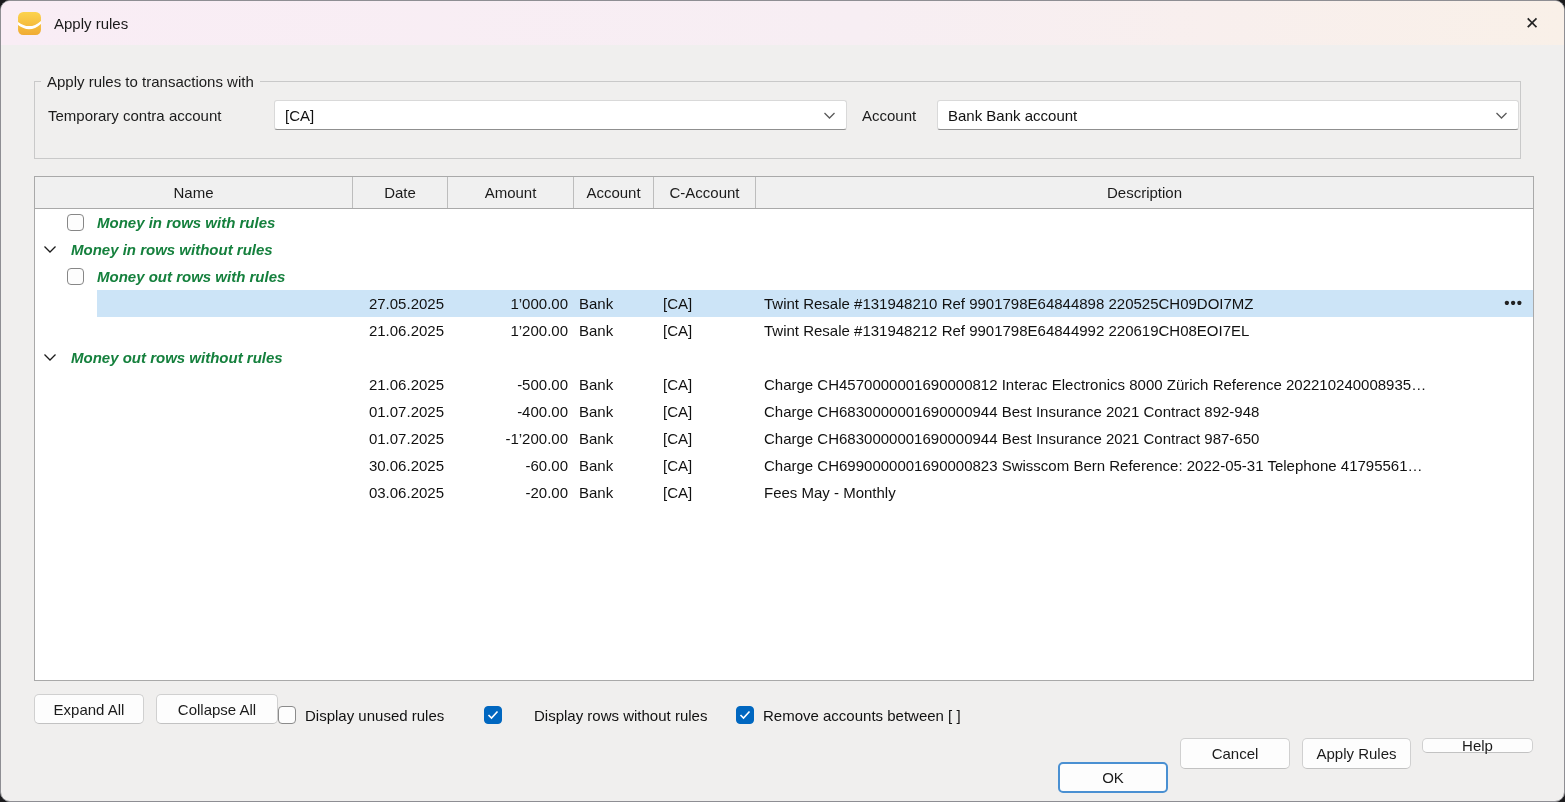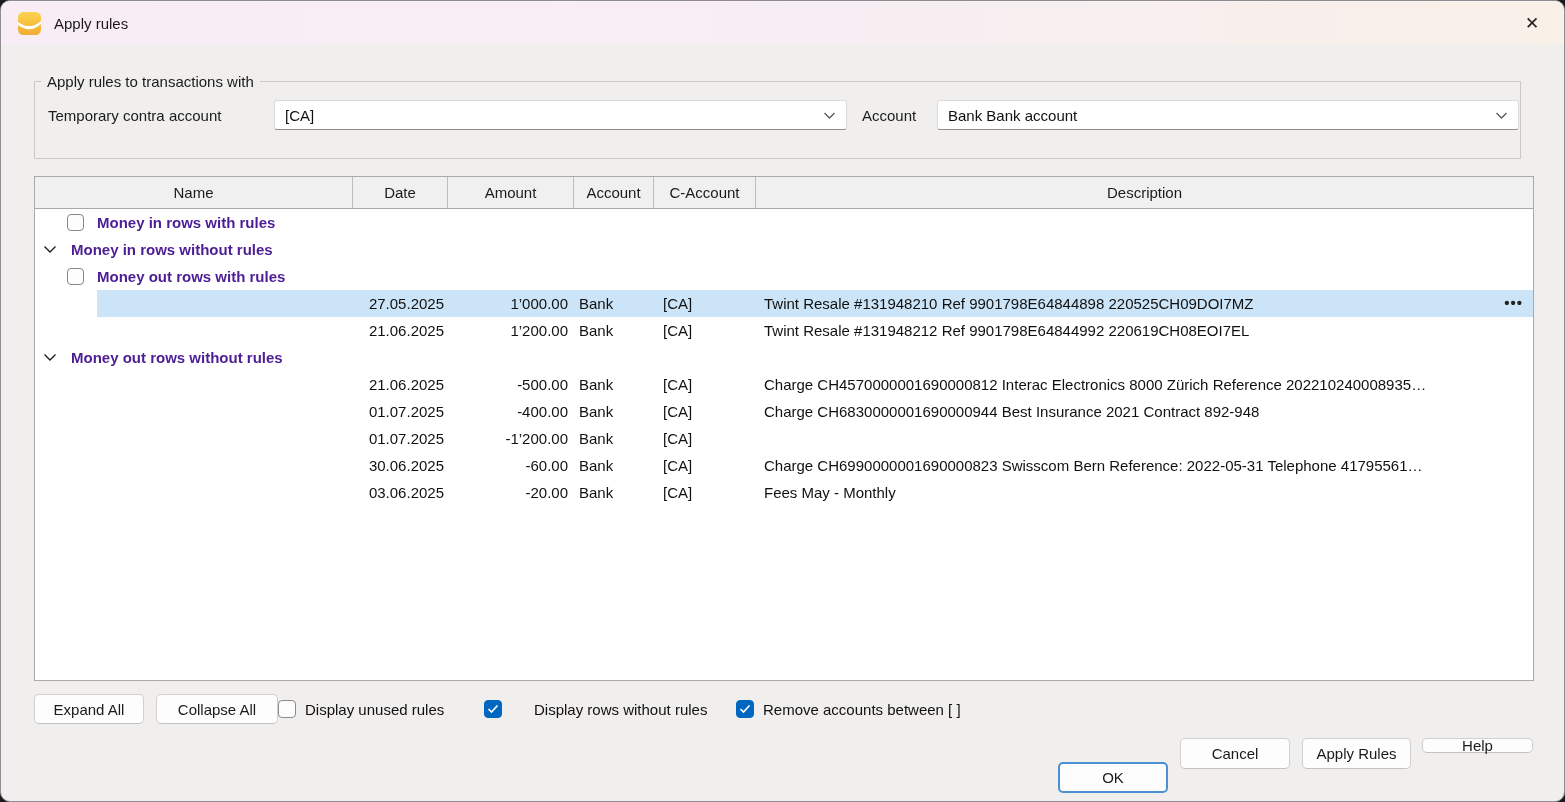--- a/index.html
+++ b/index.html
@@ -33,21 +33,21 @@
 
   
   .tbl{position:absolute;left:33px;top:175px;width:1500px;height:505px;background:#fff;
     border:1px solid #a9a9a9;box-sizing:border-box;overflow:hidden;}
   .thead{display:grid;grid-template-columns:318px 95px 126px 80px 102px 1fr;height:32px;
     background:#f0f0f0;border-bottom:1px solid #a9a9a9;box-sizing:border-box;}
   .th{display:flex;align-items:center;justify-content:center;font-size:15px;color:#1b1b1b;
     border-right:1px solid #bdbdbd;box-sizing:border-box;}
   .th:last-child{border-right:none;}
   .row{height:27px;position:relative;box-sizing:border-box;}
-  .tree-row{display:flex;align-items:center;font-weight:700;font-size:15px;color:#4c1d95;}
+  .tree-row{display:flex;align-items:center;font-weight:700;font-size:15px;color:#15803d;font-style:italic;}
   .tree-cb{width:17px;height:17px;border:1px solid #878787;border-radius:4px;background:#fdfdfd;
     margin-left:32px;box-sizing:border-box;flex:0 0 auto;cursor:pointer;}
   .tree-cb-label{margin-left:13px;white-space:nowrap;}
   .sec-chev{margin-left:8px;flex:0 0 auto;cursor:pointer;}
   .sec-label{margin-left:14px;white-space:nowrap;}
   .data-row{display:grid;grid-template-columns:318px 95px 126px 80px 102px 1fr;
     align-items:center;font-size:15px;color:#111;}
   .data-row.selected{background:linear-gradient(to right,transparent 62px,#cce4f7 62px);}
   .cell{white-space:nowrap;overflow:hidden;}
   .cell-date{text-align:right;padding-right:4px;}
@@ -55,21 +55,21 @@
   .cell-account{padding-left:5px;}
   .cell-ca{padding-left:9px;}
   .cell-desc{padding-left:8px;padding-right:30px;}
   .more-btn{position:absolute;right:10px;top:50%;transform:translateY(-58%);font-weight:700;
     font-size:15px;letter-spacing:1px;color:#222;cursor:pointer;line-height:1;}
 
   
   .btn{position:absolute;height:30px;background:#fdfdfd;border:1px solid #d0d0d0;
     border-bottom-color:#c2c2c2;border-radius:5px;font-size:15px;color:#1b1b1b;
     display:flex;align-items:center;justify-content:center;box-sizing:border-box;cursor:pointer;}
-  .cbgroup{position:absolute;top:693px;height:30px;display:flex;align-items:center;gap:9px;
+  .cbgroup{position:absolute;top:693px;height:30px;display:flex;align-items:flex-end;gap:9px;
     font-size:15px;color:#111;cursor:pointer;}
   .cb{width:18px;height:18px;border-radius:4px;box-sizing:border-box;flex:0 0 auto;
     display:flex;align-items:center;justify-content:center;}
   .cb.un{border:1px solid #8b8b8b;background:#fdfdfd;}
   .cb.ck{background:#0067c0;border:1px solid #0067c0;}
   .cbgroup .lbl{white-space:nowrap;}
 
   
   .ok-btn{border:2px solid #4a90d2;}
 </style>
@@ -175,20 +175,21 @@
           <span class="cell cell-account">Bank</span>
           <span class="cell cell-ca">[CA]</span>
           <span class="cell cell-desc">Charge CH6830000001690000944 Best Insurance 2021 Contract 892-948</span>
         </div>
         <div class="row data-row">
           <span class="cell cell-name"></span>
           <span class="cell cell-date">01.07.2025</span>
           <span class="cell cell-amount">-1’200.00</span>
           <span class="cell cell-account">Bank</span>
           <span class="cell cell-ca">[CA]</span>
+          <span class="cell cell-desc">Charge CH6830000001690000944 Best Insurance 2021 Contract 987-650</span>
         </div>
         <div class="row data-row">
           <span class="cell cell-name"></span>
           <span class="cell cell-date">30.06.2025</span>
           <span class="cell cell-amount">-60.00</span>
           <span class="cell cell-account">Bank</span>
           <span class="cell cell-ca">[CA]</span>
           <span class="cell cell-desc">Charge CH6990000001690000823 Swisscom Bern Reference: 2022-05-31 Telephone 41795561…</span>
         </div>
         <div class="row data-row">

